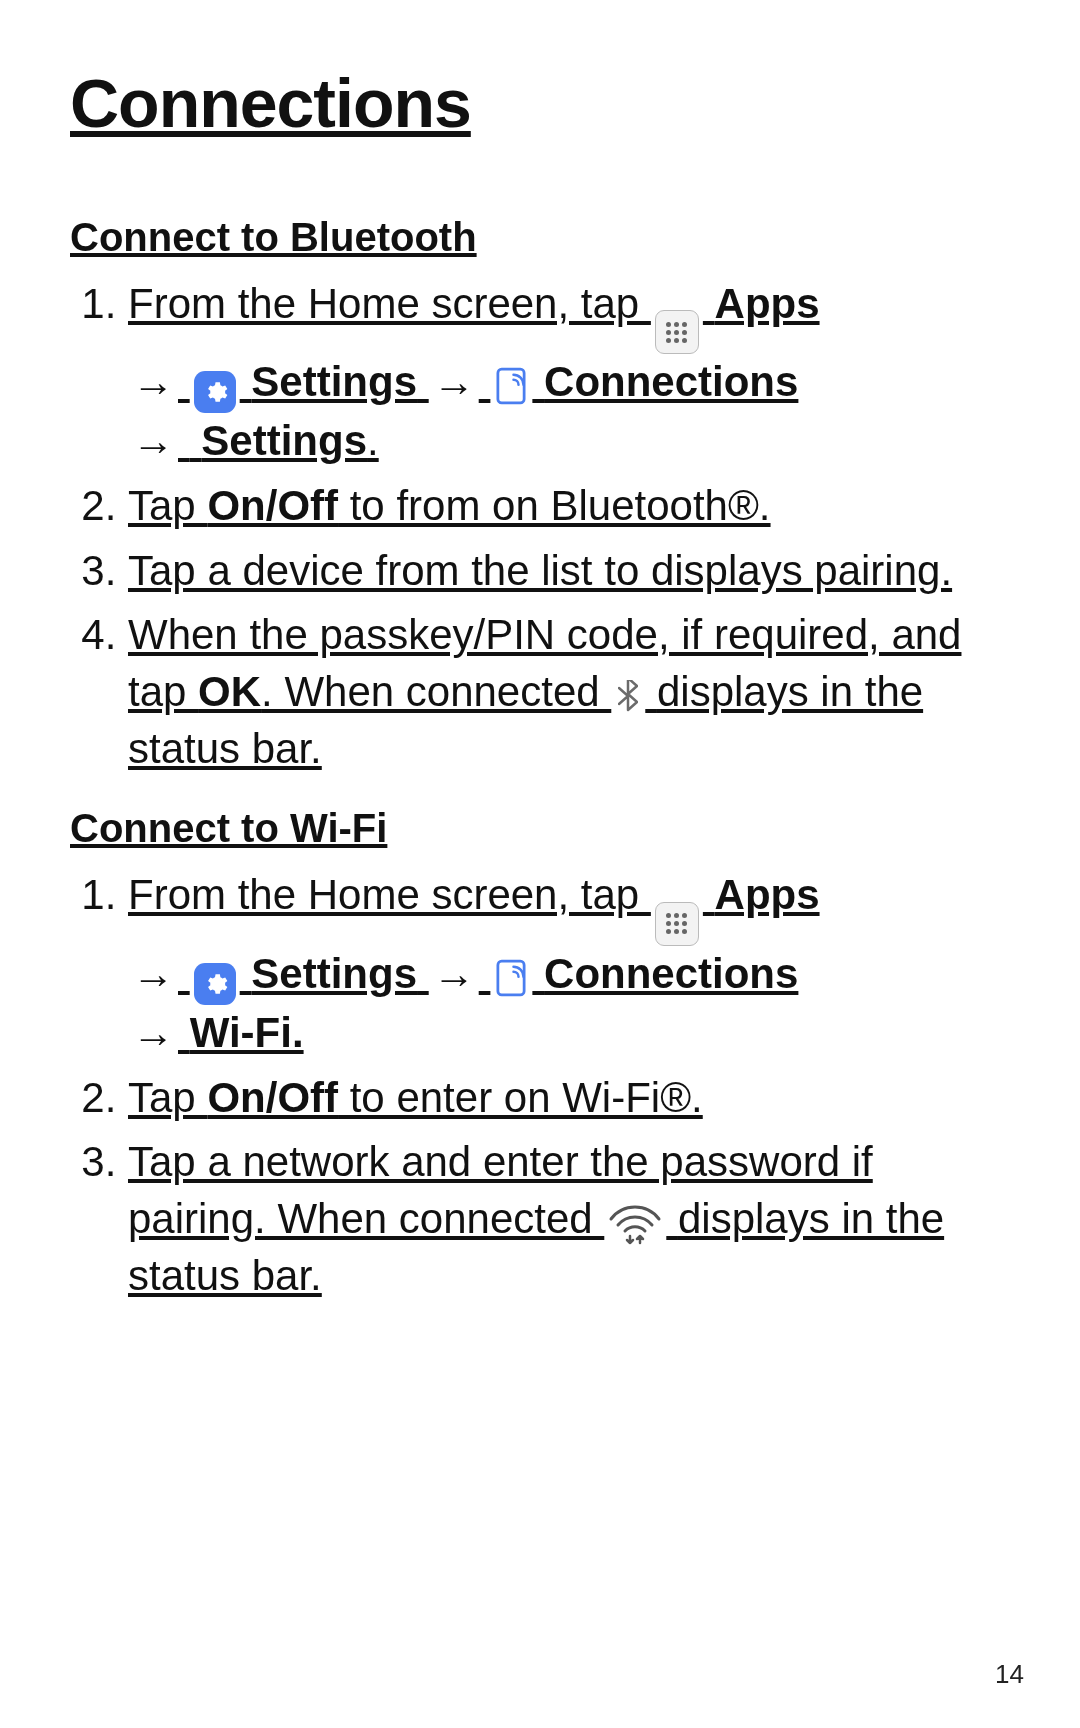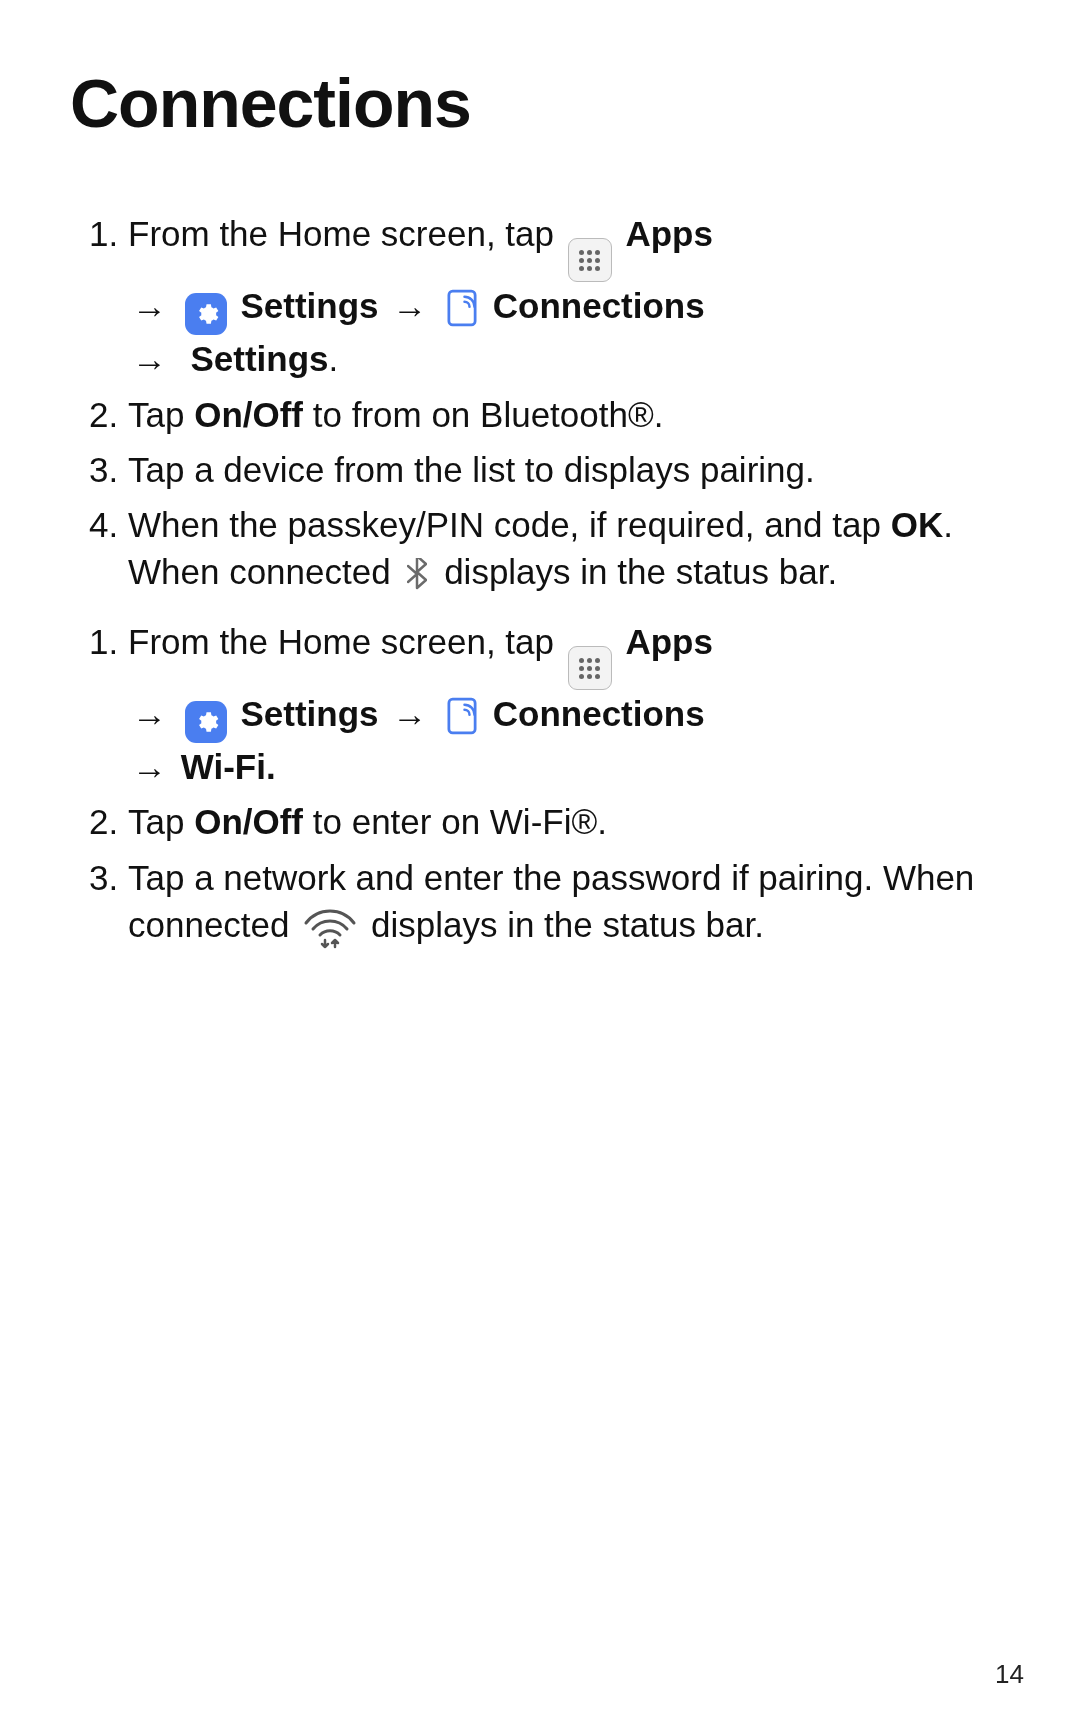--- a/index.html
+++ b/index.html
@@ -9,40 +9,41 @@
     height: 1728px;
     background: #fff;
     font-family: "Segoe UI", "Helvetica Neue", Arial, sans-serif;
     color: #111;
     font-size: 34px;
     line-height: 1.35;
     position: relative;
   }
   .page {
     padding: 58px 70px 0 70px;
+    text-decoration: underline;
   }
   h1.page-title {
     font-weight: 800;
     font-size: 68px;
     margin: 0 0 60px 0;
     letter-spacing: -1px;
   }
   h2.section-title {
     font-weight: 700;
     font-size: 40px;
     margin: 24px 0 12px 0;
   }
   ol.instructions {
     list-style: decimal;
     margin: 0 0 22px 0;
     padding-left: 58px;
   }
   ol.instructions > li {
     margin: 0 0 8px 0;
-    font-size: 35px;
+    font-size: 42px;
   }
   .b { font-weight: 700; }
   .arrow {
     display: inline-block;
     font-weight: 400;
     padding: 0 4px;
   }
   .icon {
     display: inline-flex;
     vertical-align: -6px;
@@ -98,20 +99,21 @@
     color: #222;
   }
 </style>
 </head>
 <body>
 
 <div class="page">
 
   <h1 class="page-title">Connections</h1>
 
+  <h2 class="section-title">Connect to Bluetooth</h2>
 
   <ol class="instructions">
     <li>
       <span>From the Home screen, tap </span>
       <span class="icon apps-icon">
         <span class="apps-dots">
             <span></span>
             <span></span>
             <span></span>
             <span></span>
@@ -155,20 +157,21 @@
       <span>When the passkey/PIN code, if required, and tap </span><span class="b">OK</span><span>. When connected </span>
       <span class="icon bt-status-icon">
         <svg viewBox="0 0 20 32" width="20" height="32">
             <path d="M10 2v28l9-8-9-8 9-8-9-8zM10 16L1 8m9 8l-9 8" fill="none" stroke="#6b6b6b" stroke-width="2.5" stroke-linejoin="round" stroke-linecap="round"></path>
           </svg>
       </span>
       <span> displays in the status bar.</span>
     </li>
   </ol>
 
+  <h2 class="section-title">Connect to Wi-Fi</h2>
 
   <ol class="instructions">
     <li>
       <span>From the Home screen, tap </span>
       <span class="icon apps-icon">
         <span class="apps-dots">
             <span></span>
             <span></span>
             <span></span>
             <span></span>

